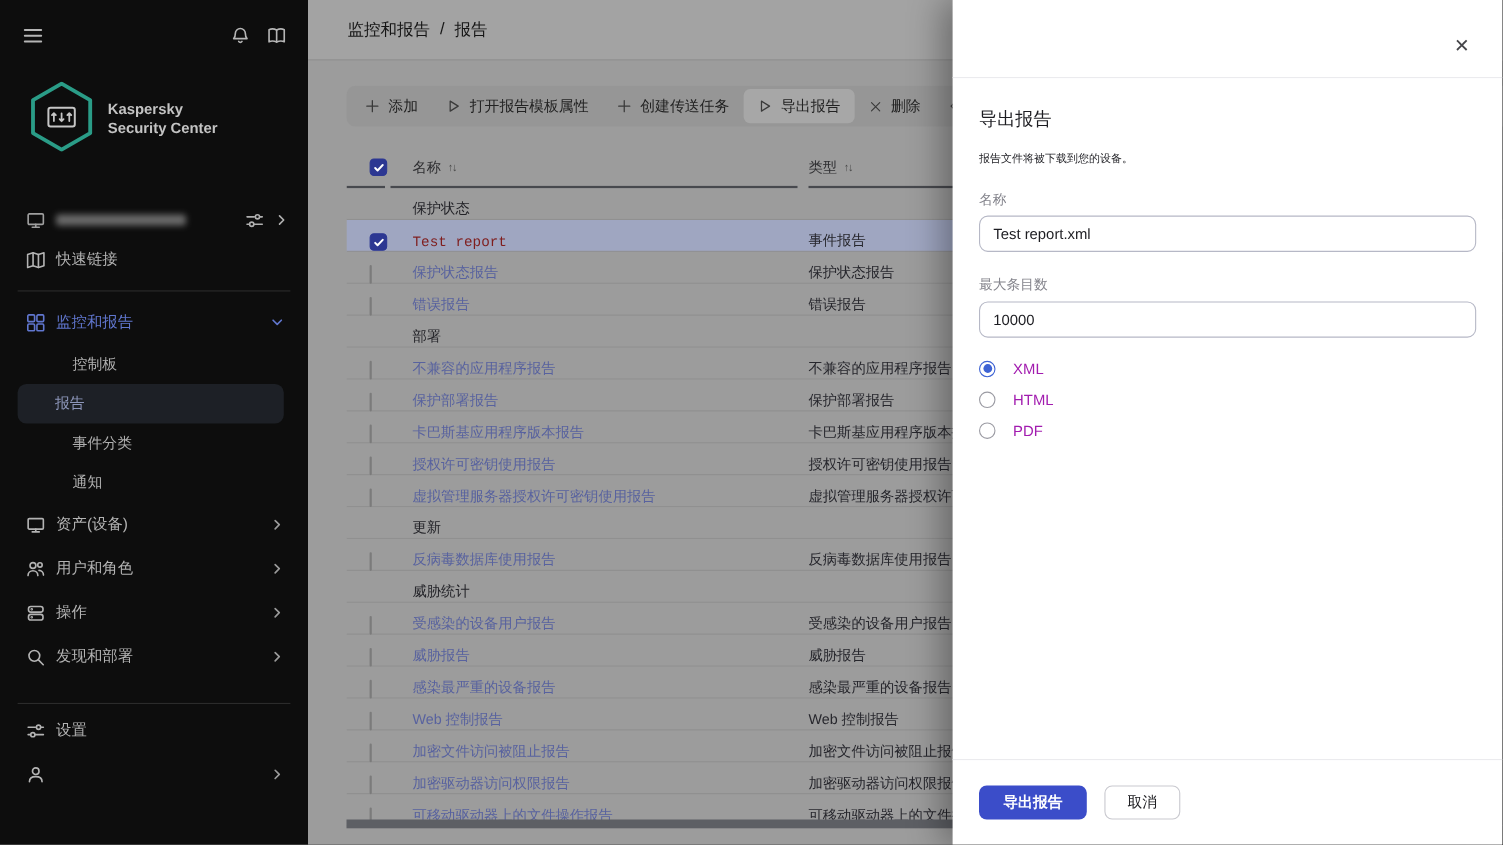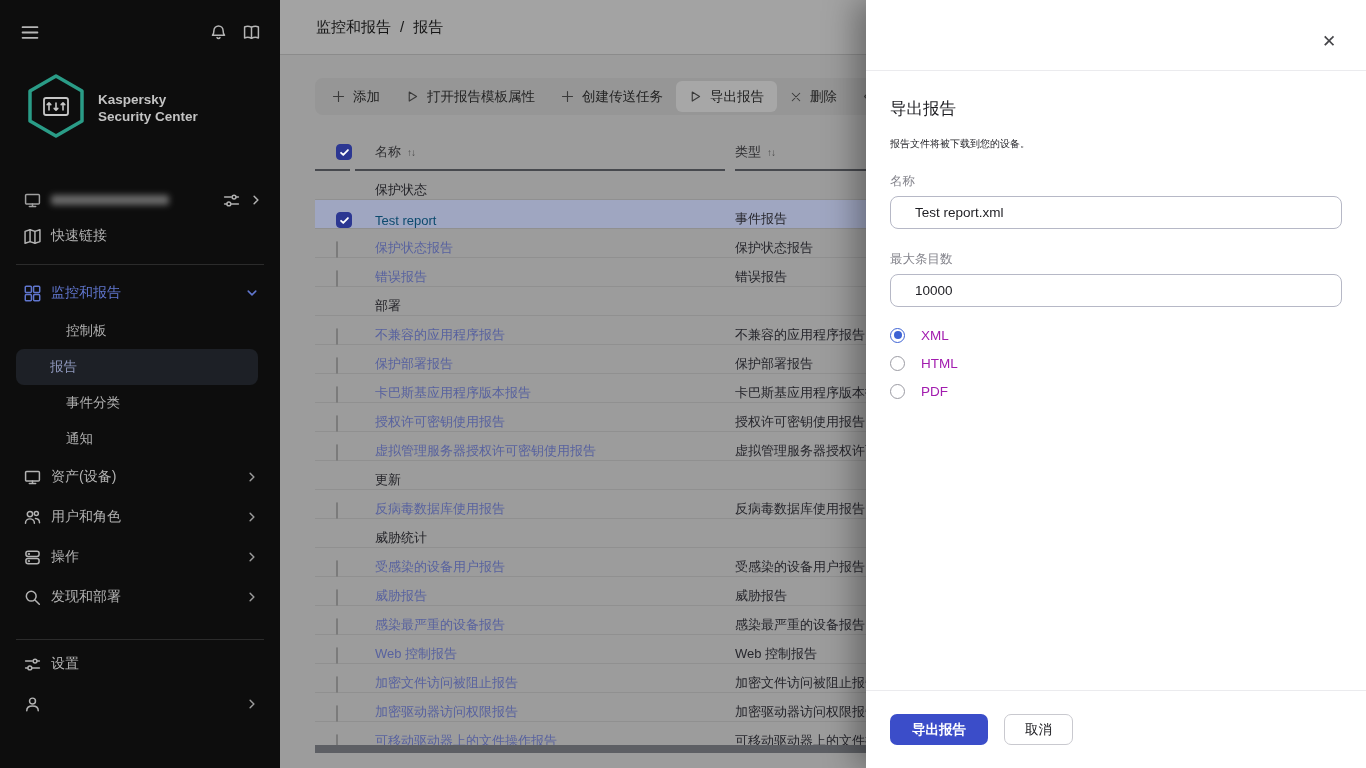--- a/index.html
+++ b/index.html
@@ -43,40 +43,40 @@
   .thead { height:36px; display:flex; align-items:center; }
   .thead .cell { display:flex; align-items:center; gap:6px; height:100%; border-bottom:2px solid #47494e; color:#2e2e31; }
   .sort { font-size:10px; color:#4a4a4a; letter-spacing:-1px; }
   .col-cb { width:40px; flex:none; }
   .col-name { width:370px; flex:none; padding-left:20px; margin-right:10px; }
   .col-type { flex:1; }
   .thead .col-cb { border-bottom:2px solid #47494e; margin-right:5px; width:35px; }
   .trow { height:29px; display:flex; align-items:flex-end; border-bottom:1px solid #909090; }
   .trow.selected { background:#9fa6c1; }
   .trow .link { color:#58629f; cursor:pointer; }
-  .trow.selected .link { color:#0c4a6e; }
+  .trow.selected .link { color:#7f1d1d;font-family:Liberation Mono, monospace; }
   .trow .type { color:#26262c; }
   .trow.group { color:#232328; }
   .trow.group .gname { padding-left:60px; }
   .cb { width:16px; height:16px; border-radius:4px; margin-left:21px; border:1.5px solid #7b7b7b; flex:none; cursor:pointer; }
   .cb.checked { background:#2c3792; border-color:#2c3792; display:flex; align-items:center; justify-content:center; }
   .hscroll { position:absolute; left:35px; right:0; top:745px; height:8px; background:#5d5f64; z-index:1; }
 
   
   .drawer { position:absolute; left:866px; top:0; width:500px; height:768px; background:#ffffff; z-index:5;
             box-shadow:-10px 0 30px rgba(0,0,0,0.35); }
   .drawer-close { position:absolute; top:31px; right:26px; width:22px; height:22px; border:none; background:none;
                   color:#454549; font-size:17px; cursor:pointer; line-height:22px; }
   .drawer-hd-line { position:absolute; top:70px; left:0; right:0; height:1px; background:#ebebee; }
   .drawer-body { position:absolute; top:70px; left:24px; right:24px; }
   .drawer-title { font-size:16.5px; font-weight:normal; color:#1d1d22; margin-top:28px; }
   .drawer-sub { font-size:10px; color:#1f1f24; margin-top:17px; }
   .f-label { display:block; font-size:12.5px; color:#84848c; margin-top:22px; }
   .f-input { display:block; width:452px; height:33px; margin-top:6px; border:1px solid #b6b8c6; border-radius:8px;
-             padding:0 24px; font-size:13.5px; color:#1d1d22; background:#fff; outline:none;
+             padding:0 12px; font-size:13.5px; color:#1d1d22; background:#fff; outline:none;
              font-family:"Liberation Sans","DejaVu Sans",sans-serif; }
   .radio-row { display:flex; align-items:center; height:28px; cursor:pointer; }
   .radios { margin-top:14px; }
   .radio { position:relative; width:15px; height:15px; border:1.5px solid #9b9ba3; border-radius:50%; flex:none; }
   .radio.sel { border-color:#3e63d4; }
   .radio.sel::after { content:''; position:absolute; inset:2.5px; background:#3e63d4; border-radius:50%; }
   .radio-lbl { margin-left:16px; font-size:13.5px; color:#a21caf;text-align:center; }
   .drawer-footer { position:absolute; bottom:0; left:0; right:0; height:78px; border-top:1px solid #ebebee;
                    display:flex; align-items:center; padding-left:24px; gap:16px; }
   .btn { height:31px; border-radius:7px; font-size:13.5px; cursor:pointer;

